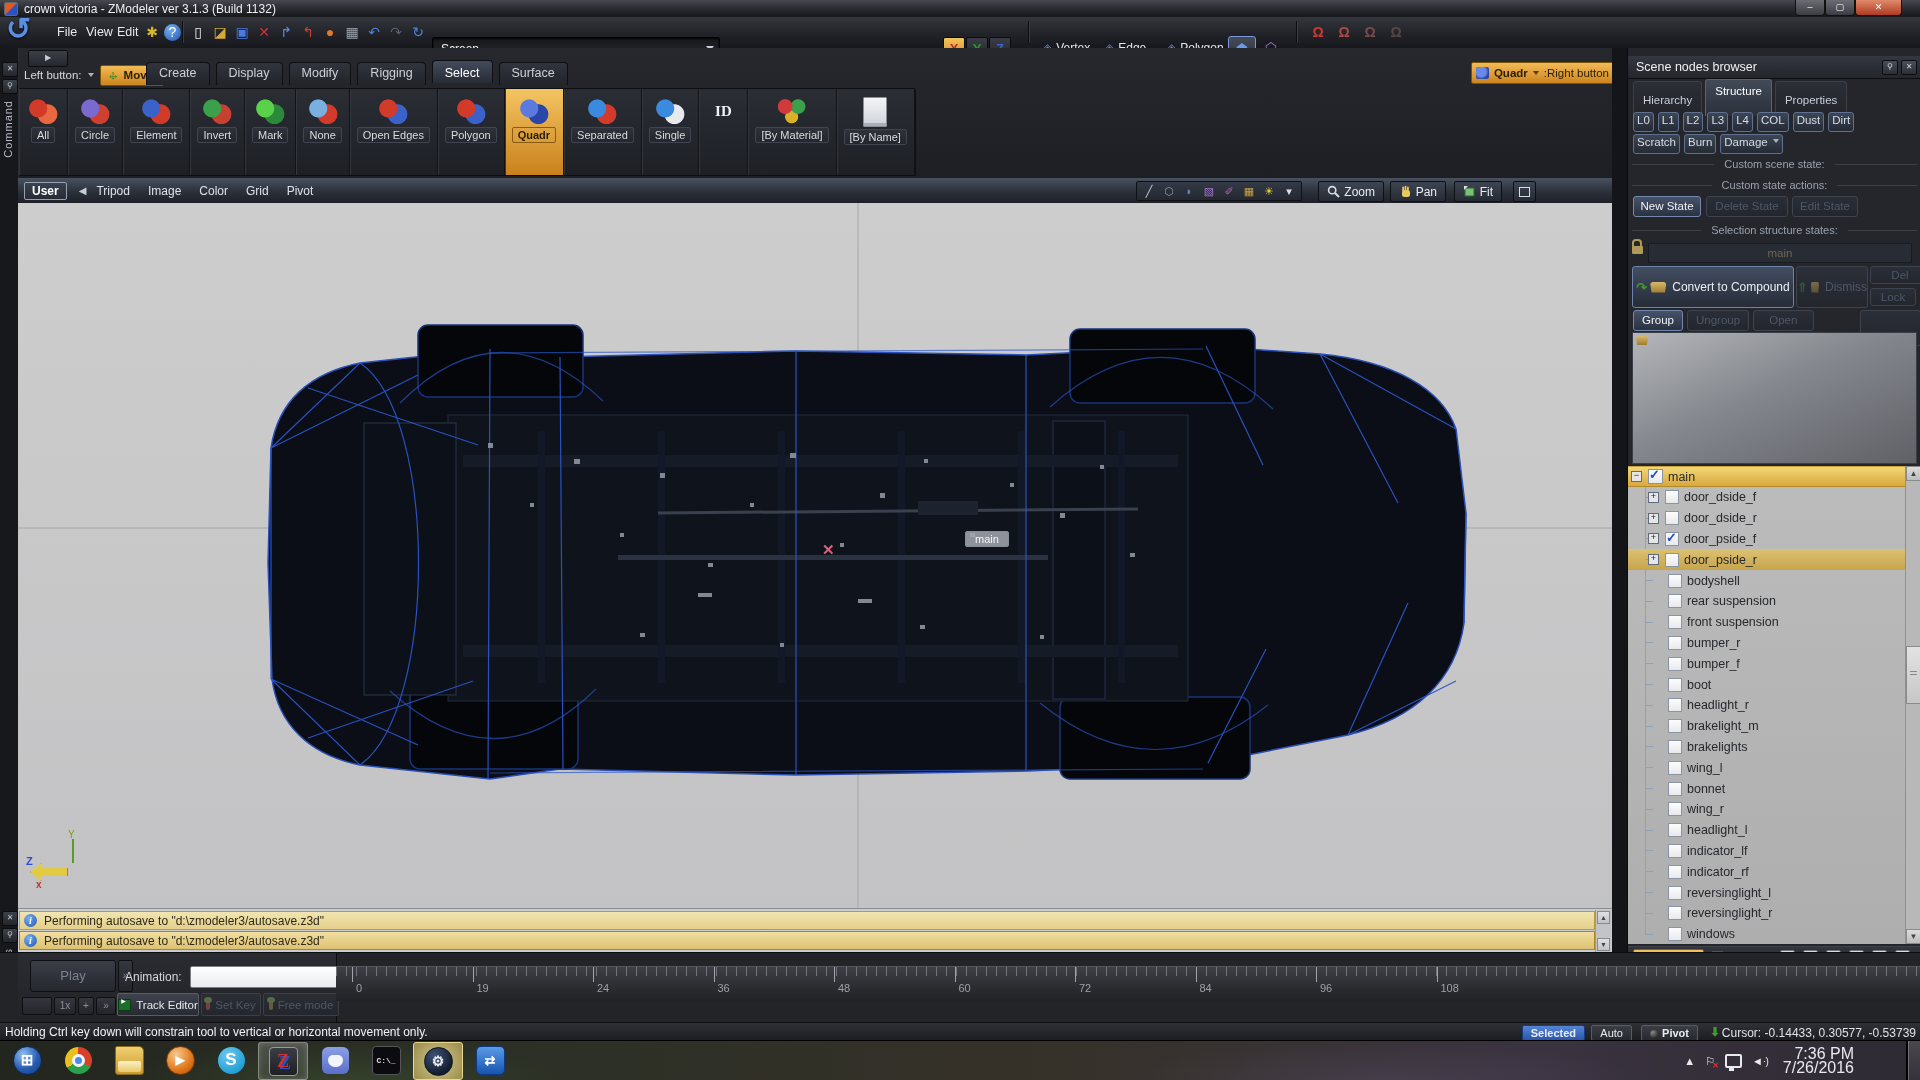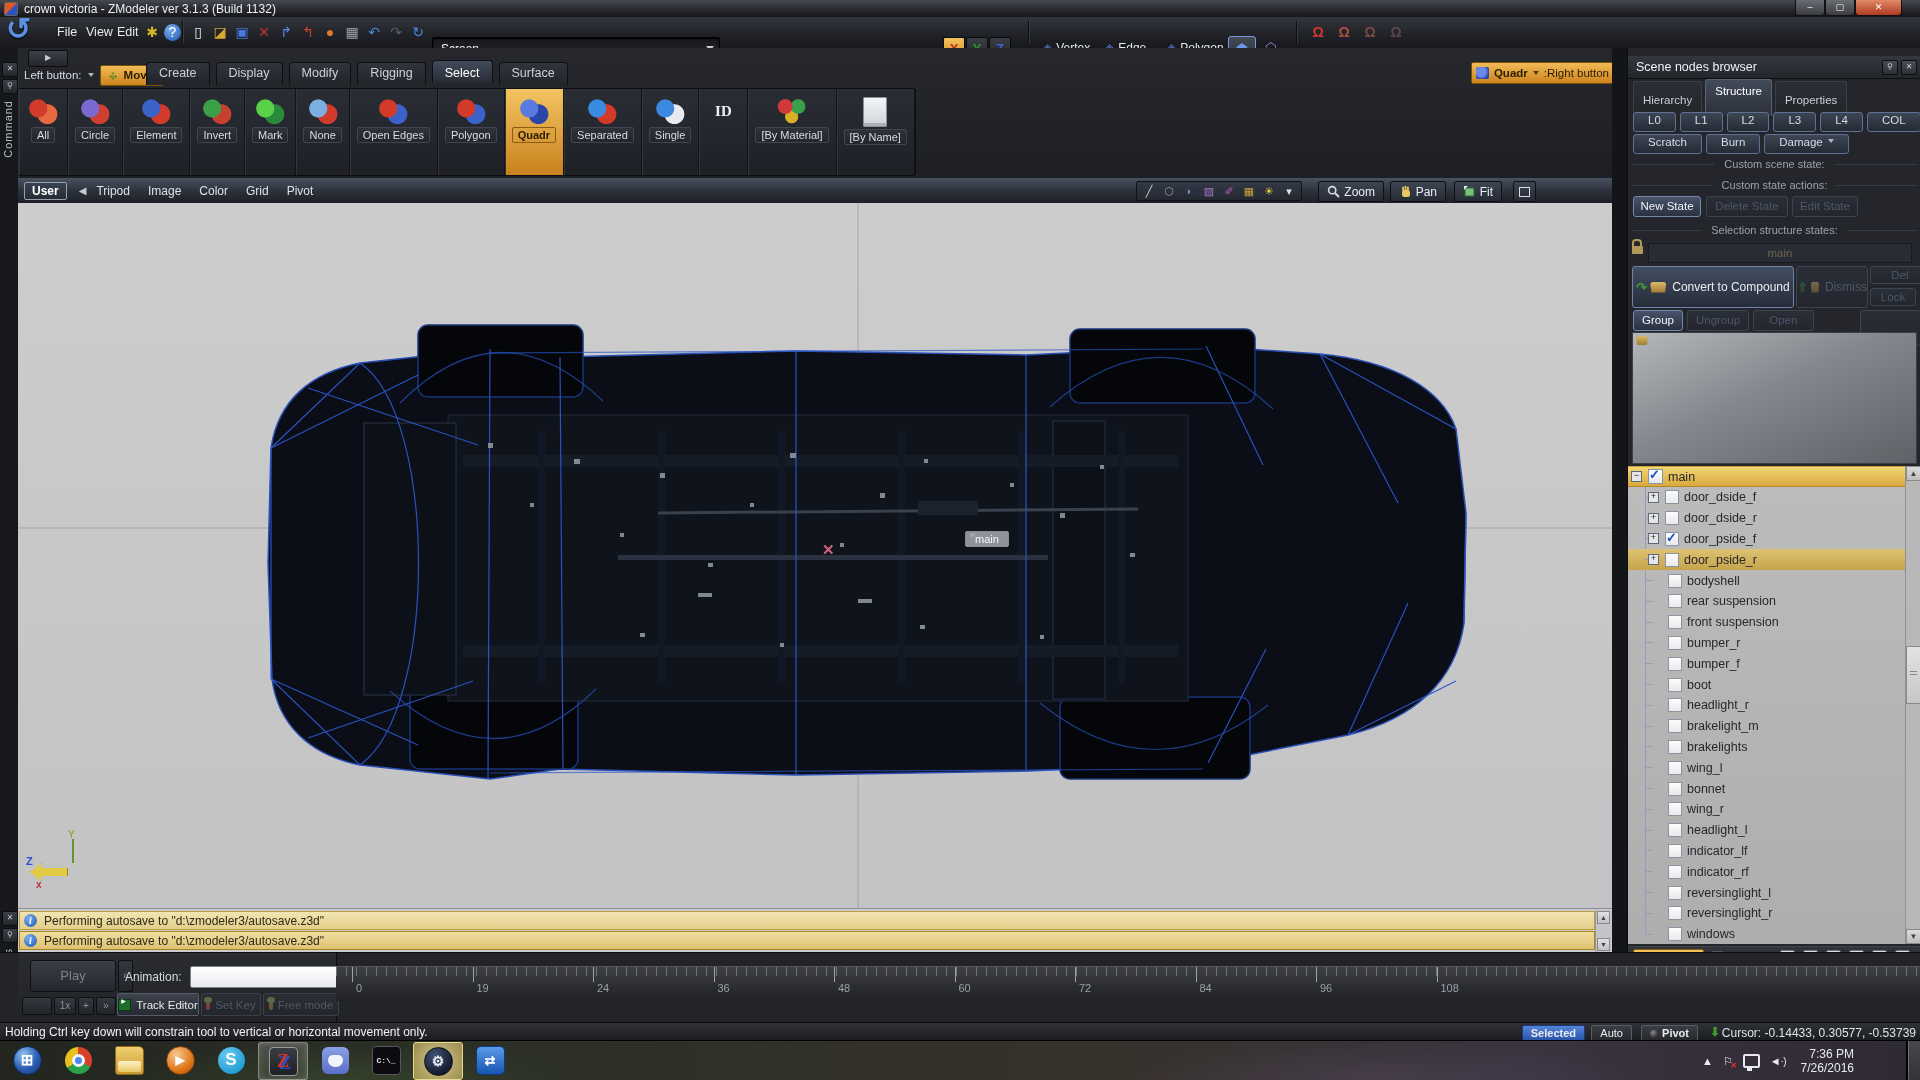--- a/index.html
+++ b/index.html
@@ -116,21 +116,21 @@
   #phead{left:0;top:8px;width:293px;height:22px;background:linear-gradient(#34373f,#24262c);
          border-bottom:1px solid #0d0e11;display:flex;align-items:center;color:#eef0f4;font-size:12.5px;}
   #phead span.t{margin-left:8px;}
   .phbtn{width:14px;height:13px;margin-left:3px;background:linear-gradient(#4a4e58,#2c2f36);border:1px solid #0c0d10;
          border-radius:2px;color:#cfd4dc;font-size:8px;text-align:center;line-height:12px;}
   #ptabs{left:5px;top:33px;display:flex;gap:3px;}
   .ptab{padding:12px 9px;background:linear-gradient(#2b2e35,#222429);border:1px solid #3b3f48;border-bottom:none;
         border-radius:3px 3px 0 0;color:#c9ced6;}
   .ptab.act{background:linear-gradient(#424a58,#2b3039);color:#fff;position:relative;top:-2px;padding-top:5px;border-color:#5a6274;}
   .lrow{left:5px;display:flex;gap:4px;}
-  .lbtn{height:17px;padding:1px 14px 0;background:linear-gradient(#3d4654,#252b35);border:1px solid #5f7193;
+  .lbtn{height:17px;padding:1px 3px 0;background:linear-gradient(#3d4654,#252b35);border:1px solid #5f7193;
         border-radius:3px;color:#d5dce8;text-align:center;}
   .lbtn .dar{display:inline-block;border:3px solid transparent;border-top:4px solid #aeb4bc;margin-left:5px;}
   .sect{left:0;width:293px;text-align:center;color:#9aa1ad;font-size:11px;
         display:flex;align-items:center;gap:6px;}
   .sect:before,.sect:after{content:"";flex:1;height:1px;background:#3a3e46;margin:0 4px;}
   .pbtn{background:linear-gradient(#47536a,#2a3140);border:1px solid #7288ac;border-radius:3px;color:#f0f3f8;
         text-align:center;line-height:19px;height:21px;box-sizing:border-box;}
   .pbtn.dis{background:linear-gradient(#2a2e37,#23262d);border-color:#3d434f;color:#4e5868;}
   #statefield{left:20px;top:195px;width:262px;height:18px;background:#282c34;border:1px solid #171a1f;
               color:#6e6650;text-align:center;line-height:18px;}
@@ -260,21 +260,21 @@
   .ai-discord:after{content:"";position:absolute;left:6px;right:6px;top:8px;bottom:7px;background:#f2f4fa;border-radius:5px 5px 7px 7px;}
   .ai-cmd{background:#0c0c10;border:1px solid #55565c;color:#e8e8e8;font:bold 8px "Liberation Mono",monospace;}
   .ai-steam{border-radius:50%;background:radial-gradient(circle at 35% 28%,#3e5274,#141e30 70%);color:#e8ecf2;font-size:14px;border:1px solid #0a1220;}
   .ai-tv{border-radius:5px;background:linear-gradient(#5a9ae8,#1655b0);color:#fff;font-size:13px;border:1px solid #0d3a80;}
   #tray{position:absolute;right:66px;top:0;height:40px;display:flex;align-items:center;gap:10px;color:#e8eaee;}
   .trayico{font-size:11px;color:#e8eaee;position:relative;}
   .flagx:after{content:"✕";position:absolute;right:-4px;bottom:-2px;color:#e03030;font-size:8px;font-weight:bold;}
   .mon{width:13px;height:10px;border:2px solid #e8eaee;border-radius:2px;position:relative;}
   .mon:after{content:"";position:absolute;left:2px;bottom:-5px;width:5px;height:3px;background:#e8eaee;}
   .vol2:after{content:"ᐧ)";font-size:10px;}
-  #clock{text-align:right;font-size:12px;line-height:14px;margin-left:4px;}
+  #clock{text-align:right;font-size:16px;line-height:14px;margin-left:4px;}
   #showdesk{position:absolute;right:0;top:0;width:12px;height:40px;background:linear-gradient(#ffffff22,#ffffff08);
             border-left:2px solid #000;box-shadow:inset 1px 0 0 #ffffff44;}
 
   
   #carsvg{position:absolute;left:0;top:0;}
   .xmark{position:absolute;left:804px;top:338px;color:#d4647e;font-size:15px;font-weight:bold;}
 </style>
 </head>
 <body>
 

